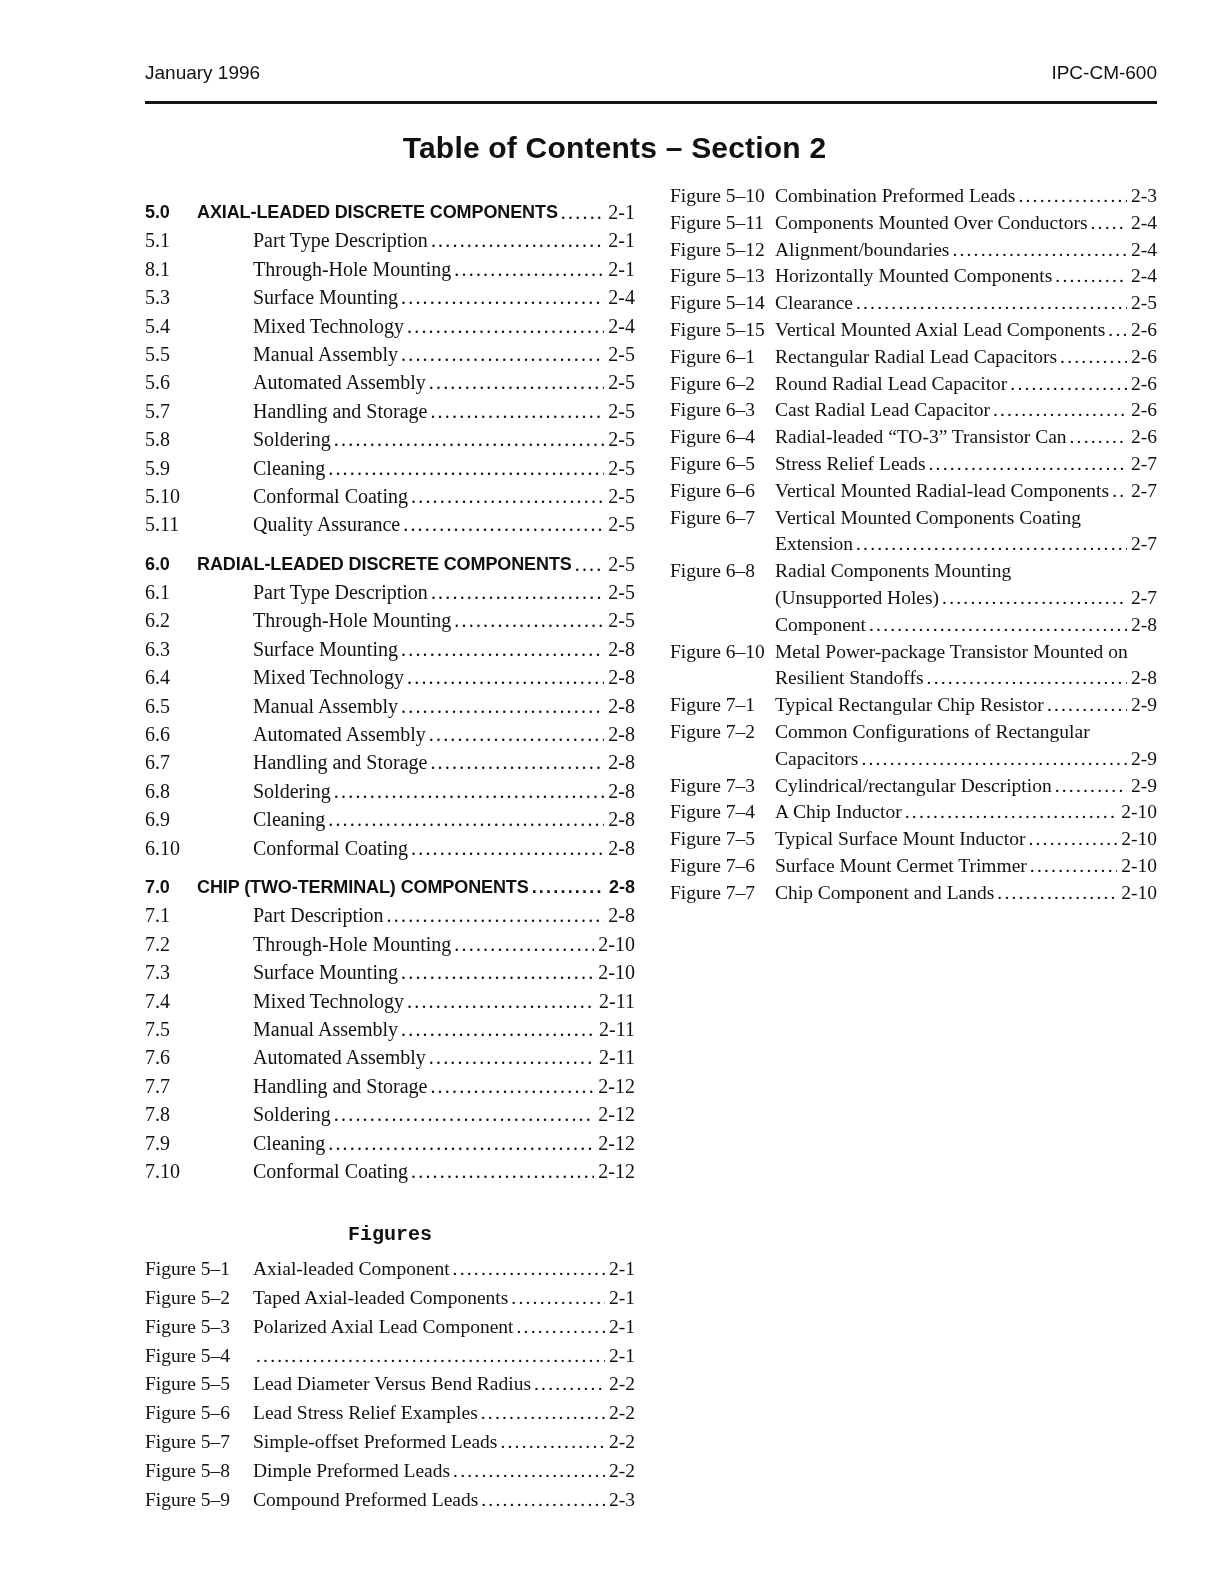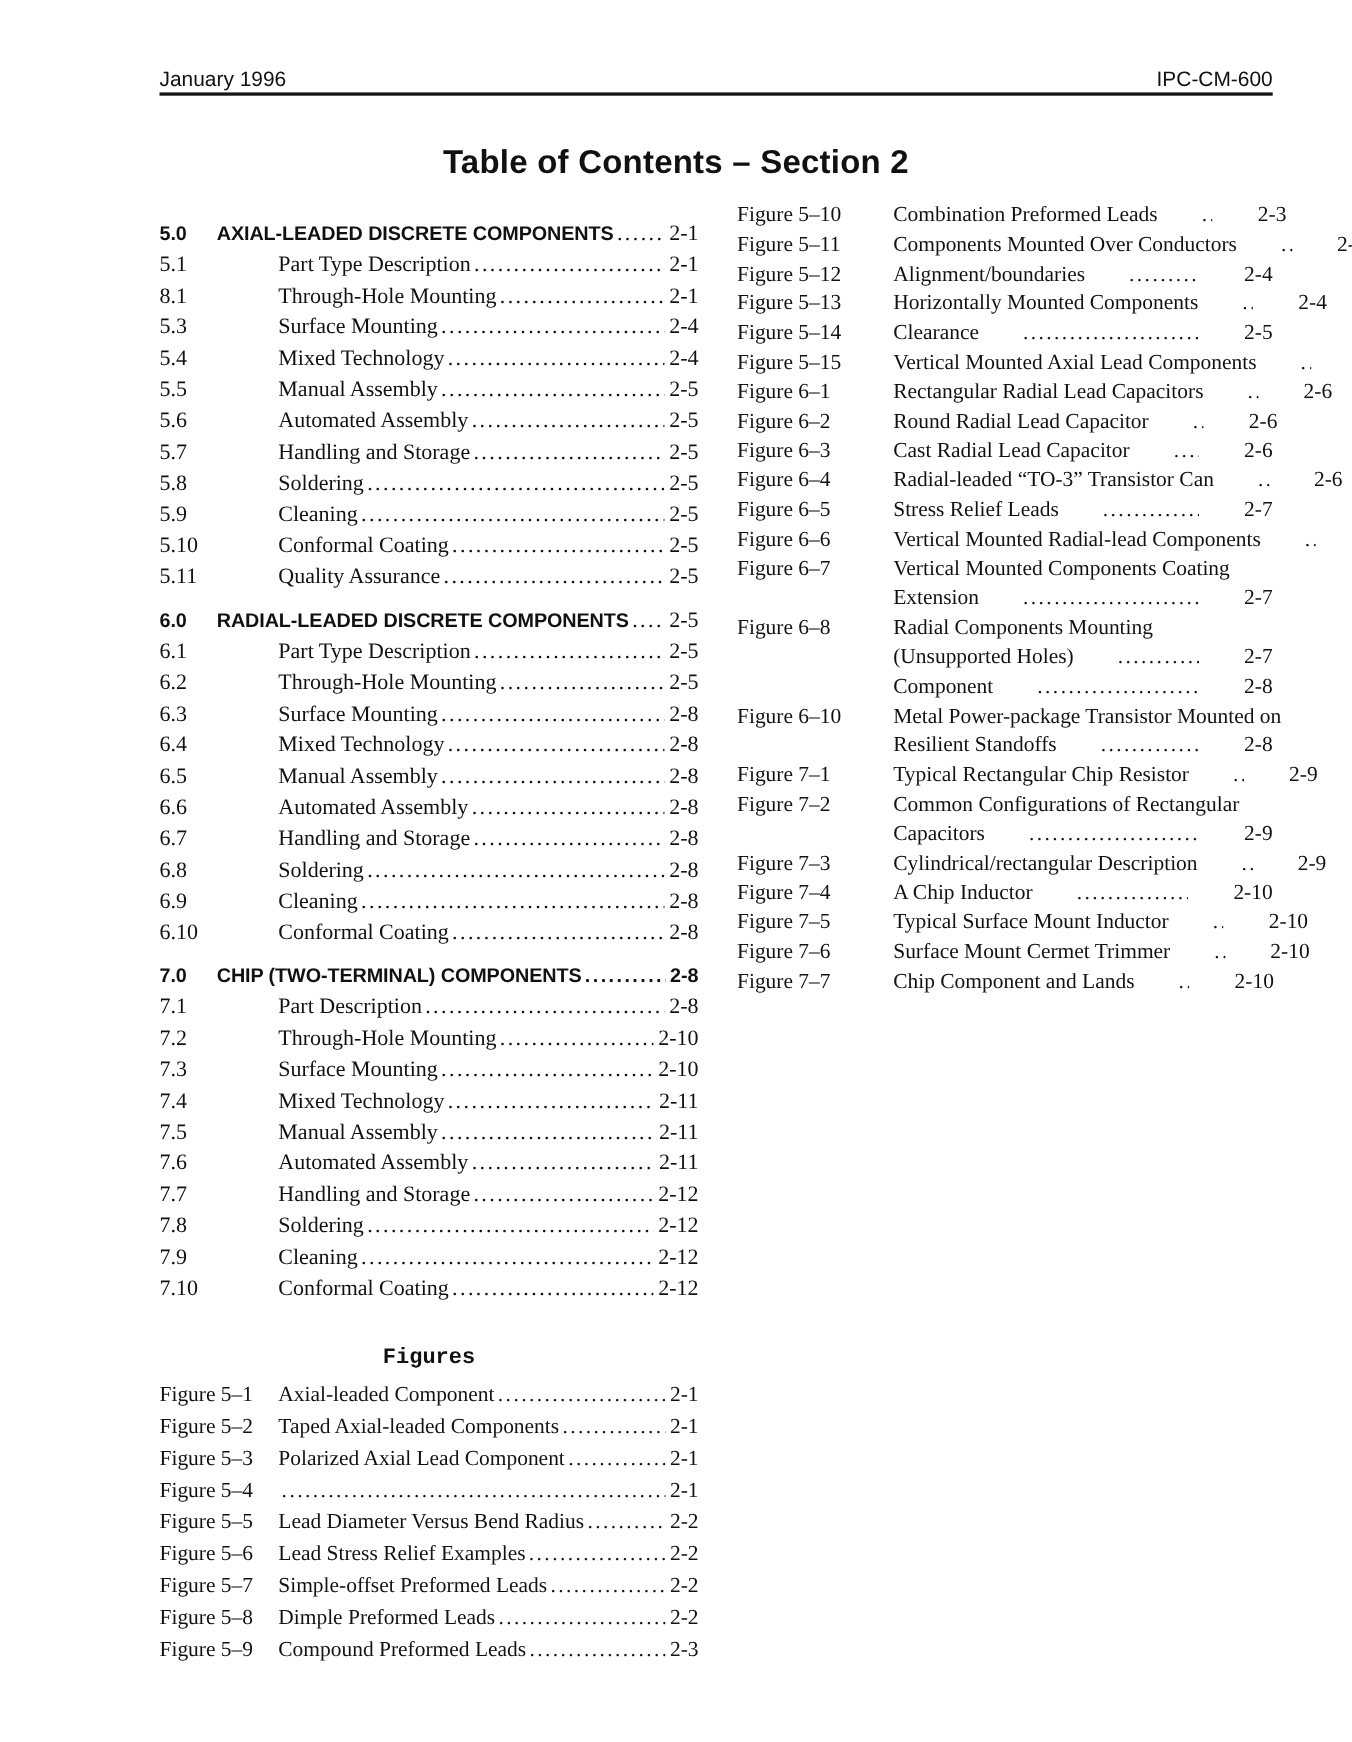--- a/index.html
+++ b/index.html
@@ -11,21 +11,21 @@
     color: #111111;
     overflow: hidden;
   }
   .page { position: absolute; inset: 0; background: #ffffff; }
 
   
   .page-header {
     position: absolute; left: 145px; top: 62px; width: 1012px;
     display: flex; justify-content: space-between; align-items: baseline;
     font-family: "Liberation Sans", sans-serif;
-    font-size: 19px; padding-bottom: 0;
+    font-size: 19px; padding-bottom: 17px;
     border-bottom: 3px solid #161616;
   }
 
   
   .page-title {
     position: absolute; top: 131px; left: 0; width: 100%;
     text-align: center;
     font-family: "Liberation Sans", sans-serif;
     font-weight: 700; font-size: 30px; letter-spacing: 0.2px;
   }
@@ -71,21 +71,21 @@
 
   
   .figures-heading {
     margin-top: 36px; margin-bottom: 6px;
     text-align: center; line-height: 28px;
     font-family: Liberation Mono, monospace;
     font-weight: 700; font-size: 20px;
   }
   .col-left .fig-row  { line-height: 28.8px; height: 28.8px; font-size: 19.5px; align-items: center; }
   .col-left .fig-label { flex: 0 0 108px; }
-  .col-right .fig-row { line-height: 26.8px; height: 26.8px; font-size: 19.5px; gap: 37px; }
+  .col-right .fig-row { line-height: 26.8px; height: 26.8px; font-size: 19.5px; }
   .col-right .fig-label { flex: 0 0 105px; }
 
   
   .page-footer {
     position: absolute; left: 145px; top: 1617px; width: 1012px;
     border-top: 4px solid #3c3c3c;
     text-align: right; padding-top: 5px;
     font-size: 20px;
   }
 </style>

